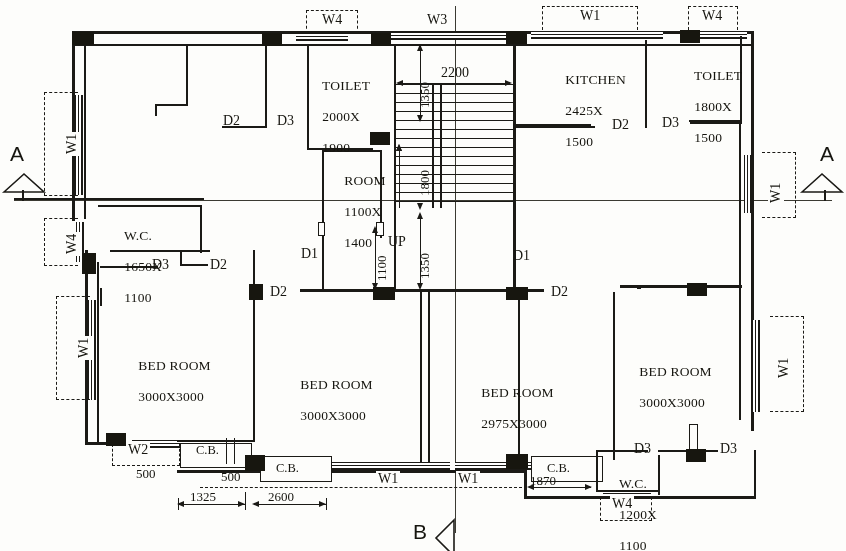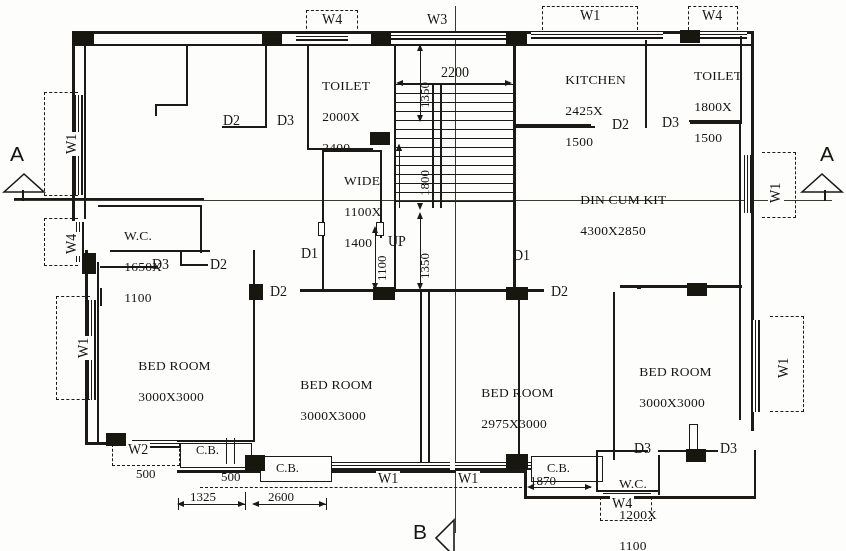--- a/index.html
+++ b/index.html
@@ -296,46 +296,42 @@
   <div class="wall" style="left:100px;top:266px;width:58px;height:2.2px;"></div>
   <div class="wall" style="left:180px;top:252px;width:2.2px;height:14px;"></div>
   <div class="wall" style="left:180px;top:264px;width:28px;height:2.2px;"></div>
   <div class="wall" style="left:648px;top:450px;width:2.2px;height:0px;"></div>
 
 
 
   <div class="room-lbl sc" style="left:308px;top:62px;">
     <span>TOILET</span><br>
     <span>2000X</span><br>
-    <span>2400</span>
+    <span>1900</span>
   </div>
 
   <div class="room-lbl sc" style="left:551px;top:56px;">
     <span>KITCHEN</span><br>
     <span>2425X</span><br>
     <span>1500</span>
   </div>
 
   <div class="room-lbl sc" style="left:680px;top:52px;">
     <span>TOILET</span><br>
     <span>1800X</span><br>
     <span>1500</span>
   </div>
 
 
   <div class="room-lbl sc" style="left:330px;top:157px;">
-    <span>WIDE</span><br>
+    <span>ROOM</span><br>
     <span>1100X</span><br>
     <span>1400</span>
   </div>
 
-  <div class="room-lbl sc" style="left:566px;top:176px;">
-    <span>DIN CUM KIT</span><br>
-    <span>4300X2850</span>
-  </div>
 
   <div class="room-lbl sc" style="left:110px;top:212px;">
     <span>W.C.</span><br>
     <span>1650X</span><br>
     <span>1100</span>
   </div>
 
   <div class="room-lbl sc" style="left:124px;top:342px;">
     <span>BED ROOM</span><br>
     <span>3000X3000</span>

